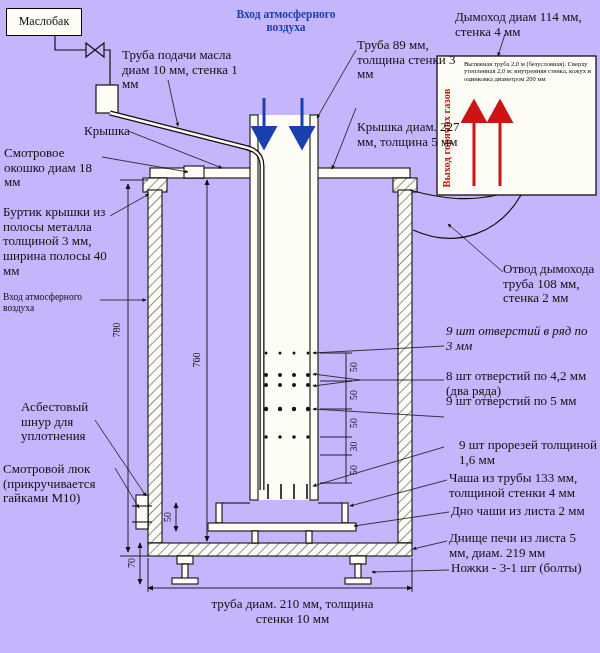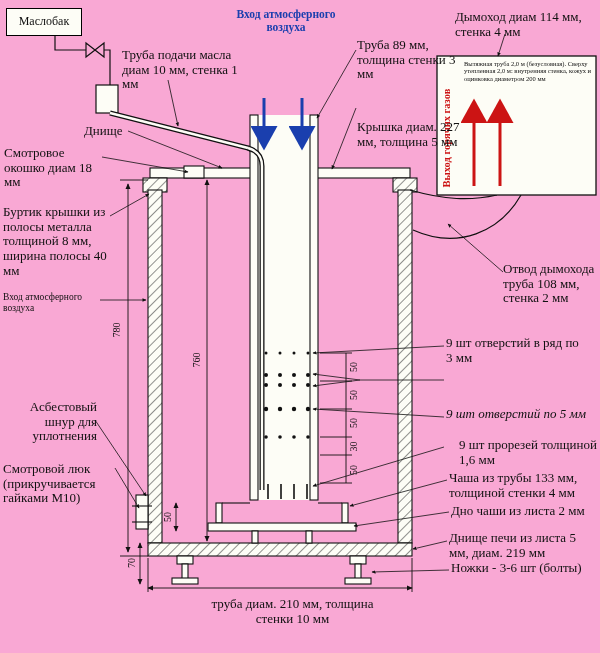--- a/index.html
+++ b/index.html
@@ -1,17 +1,17 @@
 <!DOCTYPE html>
 <html><head>
 <meta charset="utf-8">
 <style>
   html,body{margin:0;padding:0;}
   body{font-family:"Liberation Serif", serif; background:#ffffff;}
-  .scene{position:relative;width:600px;height:653px;background:#f9a8d4;overflow:hidden;}
+  .scene{position:relative;width:600px;height:653px;background:#c4b5fd;overflow:hidden;}
   svg{position:absolute;left:0;top:0;}
   .lbl{position:absolute;font-size:13px;line-height:1.13;color:#111;}
   .dim{position:absolute;font-size:10px;color:#111;transform:rotate(-90deg);transform-origin:0 0;text-align:center;}
   .boxed{border:1.5px solid #000;display:flex;align-items:center;justify-content:center;font-size:12px;background:#fdfdf6;}
   .accent-blue{color:#1a3fae;font-weight:bold;}
   .accent-red{color:#cc1414;font-weight:bold;}
   .tiny{font-size:6.5px;line-height:1.15;}
   .ctr{text-align:center;}
 </style>
 </head>
@@ -189,36 +189,37 @@
   <div class="lbl accent-blue ctr" style="left:222px;top:8px;width:128px;font-size:11.5px;">Вход атмосферного воздуха</div>
 
   <div class="lbl" style="left:455px;top:10px;width:132px;">Дымоход диам 114 мм, стенка 4 мм</div>
   <div class="lbl tiny" style="left:464px;top:60px;width:128px;">Вытяжная труба 2,0 м (безусловная). Сверху утепленная 2,0 м: внутренняя стенка, кожух и оцинковка диаметром 200 мм</div>
   <div class="dim accent-red" style="left:441px;top:189px;width:102px;font-size:10.5px;">Выход горячих газов</div>
 
   <div class="lbl" style="left:122px;top:48px;width:122px;">Труба подачи масла диам 10 мм, стенка 1 мм</div>
   <div class="lbl" style="left:357px;top:38px;width:106px;">Труба 89 мм, толщина стенки 3 мм</div>
   <div class="lbl" style="left:357px;top:96px;width:106px;margin-top:24px;">Крышка диам. 227 мм, толщина 5 мм</div>
 
-  <div class="lbl" style="left:84px;top:124px;width:48px;">Днище</div>
+  <div class="lbl" style="left:84px;top:124px;width:48px;">Крышка</div>
   <div class="lbl" style="left:4px;top:146px;width:98px;">Смотровое окошко диам 18 мм</div>
-  <div class="lbl" style="left:3px;top:205px;width:108px;">Буртик крышки из полосы металла толщиной 8 мм, ширина полосы 40 мм</div>
+  <div class="lbl" style="left:3px;top:205px;width:108px;">Буртик крышки из полосы металла толщиной 3 мм, ширина полосы 40 мм</div>
   <div class="lbl" style="left:3px;top:292px;width:96px;font-size:9.5px;">Вход атмосферного воздуха</div>
-  <div class="lbl" style="left:5px;top:400px;width:92px;text-align:right;">Асбестовый шнур для уплотнения</div>
+  <div class="lbl" style="left:21px;top:400px;width:92px;">Асбестовый шнур для уплотнения</div>
   <div class="lbl" style="left:3px;top:462px;width:114px;">Смотровой люк (прикручивается гайками М10)</div>
 
   <div class="lbl" style="left:503px;top:262px;width:94px;">Отвод дымохода труба 108 мм, стенка 2 мм</div>
 
-  <div class="lbl" style="left:446px;top:336px;width:142px;">9 шт отверстий в ряд по 3 мм</div>
-  <div class="lbl" style="left:446px;top:407px;width:150px;font-style:italic;">9 шт отверстий по 5 мм</div>
+  <div class="lbl" style="left:446px;top:324px;width:142px;font-style:italic;">9 шт отверстий в ряд по 3 мм</div>
+  <div class="lbl" style="left:446px;top:369px;width:148px;">8 шт отверстий по 4,2 мм (два ряда)</div>
+  <div class="lbl" style="left:446px;top:394px;width:150px;">9 шт отверстий по 5 мм</div>
   <div class="lbl" style="left:446px;top:438px;width:148px;padding-left:13px;">9 шт прорезей толщиной 1,6 мм</div>
   <div class="lbl" style="left:449px;top:471px;width:146px;">Чаша из трубы 133 мм, толщиной стенки 4 мм</div>
   <div class="lbl" style="left:451px;top:504px;width:140px;font-family:Liberation Serif, serif;">Дно чаши из листа 2 мм</div>
   <div class="lbl" style="left:449px;top:531px;width:146px;">Днище печи из листа 5 мм, диам. 219 мм</div>
-  <div class="lbl" style="left:451px;top:561px;width:132px;">Ножки - 3-6 шт (болты)</div>
+  <div class="lbl" style="left:451px;top:561px;width:132px;">Ножки - 3-1 шт (болты)</div>
 
   <div class="lbl ctr" style="left:205px;top:597px;width:175px;font-size:13px;">труба диам. 210 мм, толщина стенки 10 мм</div>
 
   <div class="dim" style="left:111px;top:345px;width:30px;">780</div>
   <div class="dim" style="left:191px;top:375px;width:30px;">760</div>
   <div class="dim" style="left:348px;top:380px;width:26px;">50</div>
   <div class="dim" style="left:348px;top:408px;width:26px;">50</div>
   <div class="dim" style="left:348px;top:436px;width:26px;">50</div>
   <div class="dim" style="left:348px;top:455px;width:17px;">30</div>
   <div class="dim" style="left:348px;top:483px;width:26px;">50</div>

